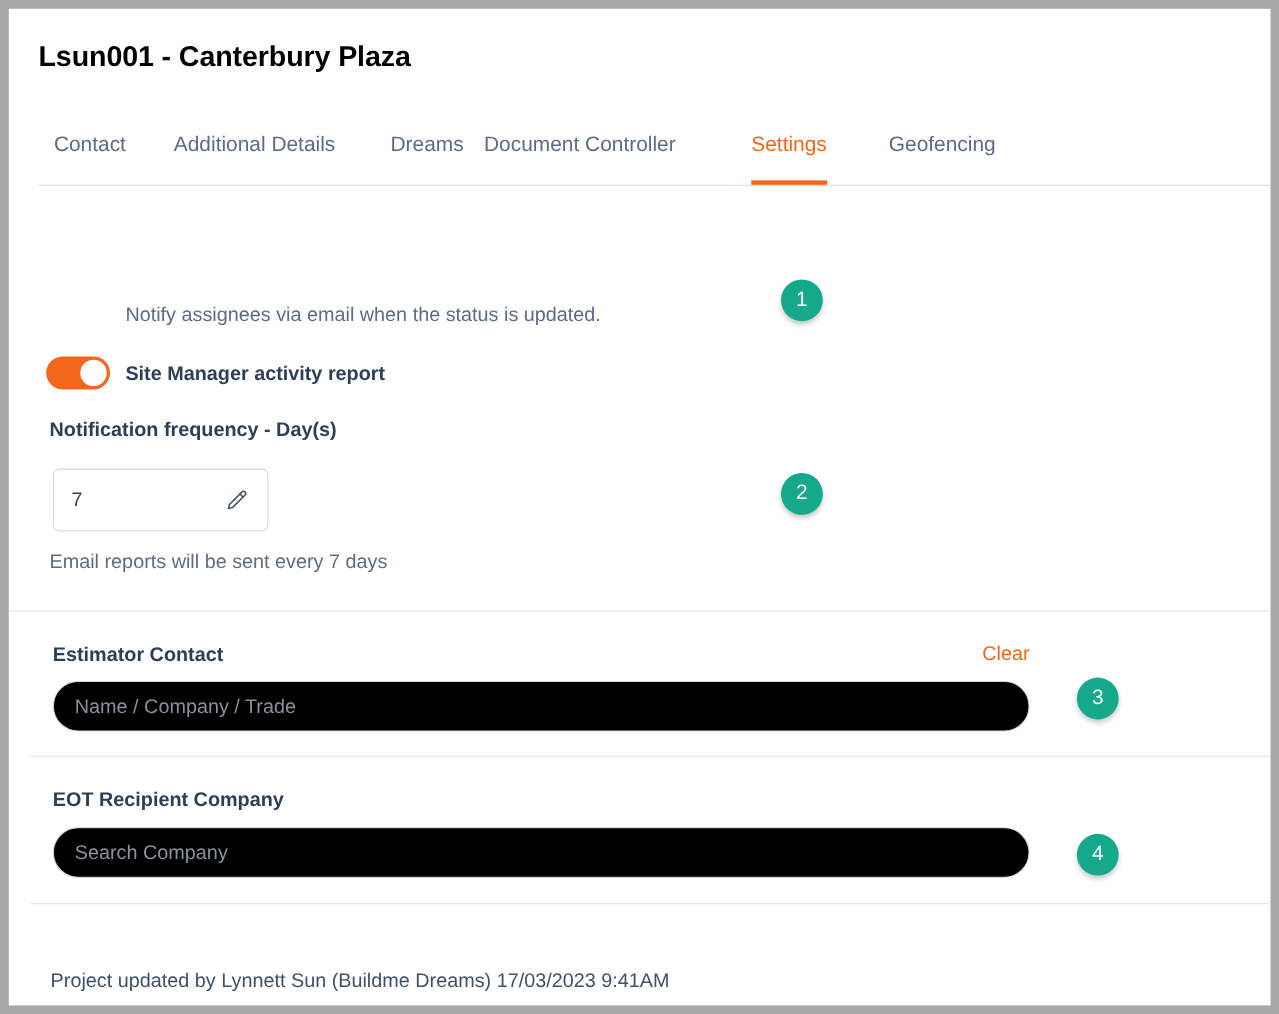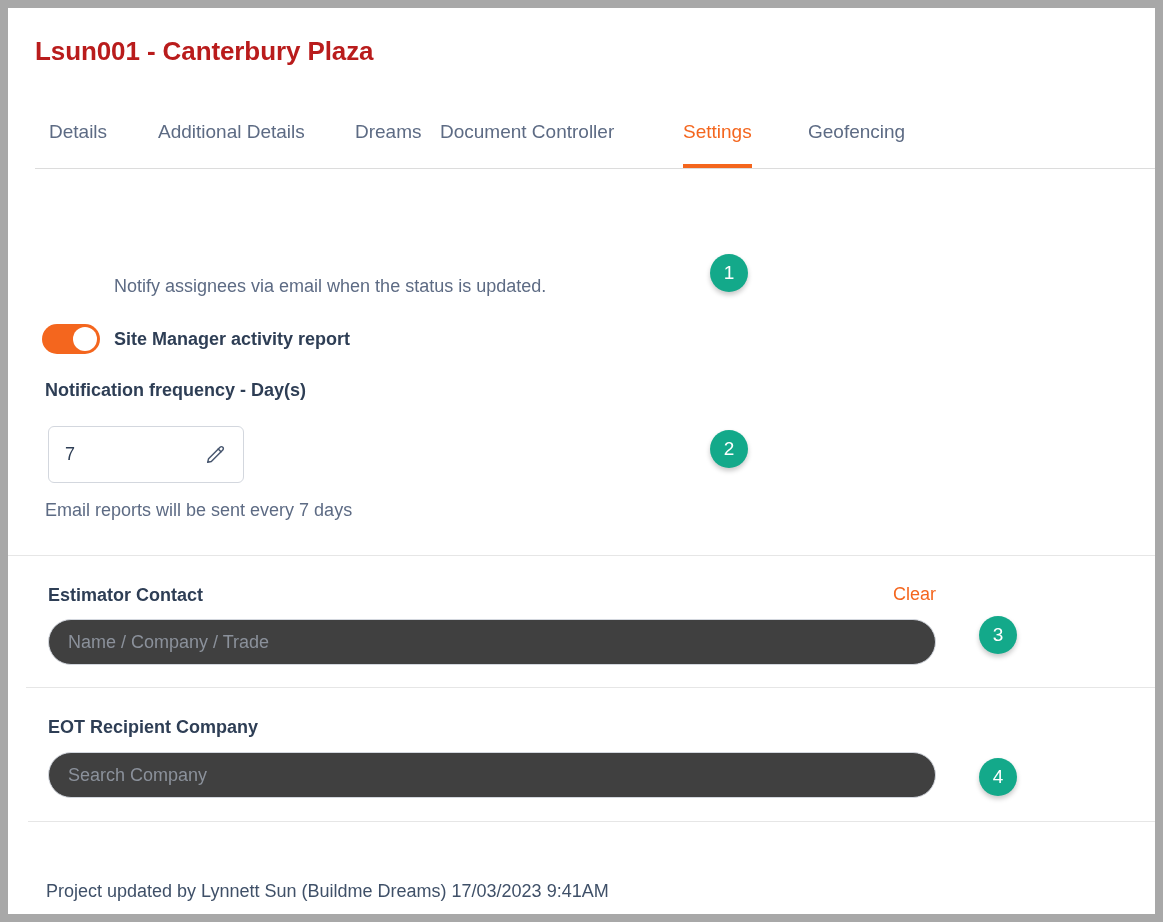--- a/index.html
+++ b/index.html
@@ -34,21 +34,21 @@
     overflow: hidden;
   }
 
   
   #page-title {
     position: absolute;
     left: 27px;
     top: 28px;
     font-size: 26px;
     font-weight: bold;
-    color: #b91c1c;
+    color: #000000;
     letter-spacing: -0.1px;
     white-space: nowrap;
   }
 
   
   #tab-bar {
     position: absolute;
     left: 0;
     top: 113px;
     width: 1147px;
@@ -203,21 +203,21 @@
     white-space: nowrap;
   }
 
   .search-field {
     position: absolute;
     left: 40px;
     width: 888px;
     height: 46px;
     border: 1px solid #d3d7de;
     border-radius: 23px;
-    background: #404040;
+    background: #000000;
     box-sizing: border-box;
     display: flex;
     align-items: center;
     cursor: text;
   }
   #estimator-input-box { top: 611px; }
   #eot-input-box       { top: 744px; }
   .search-placeholder {
     margin-left: 19px;
     font-size: 18px;
@@ -255,21 +255,21 @@
 </head>
 <body>
 
 <div id="app-frame">
   <div id="content-panel">
 
     <div id="page-title">Lsun001 - Canterbury Plaza</div>
 
     <div id="tab-bar">
       <div id="tab-bar-underline"></div>
-      <div class="tab-item" id="tab-0" style="left: 41px;">Details</div>
+      <div class="tab-item" id="tab-0" style="left: 41px;">Contact</div>
       <div class="tab-item" id="tab-1" style="left: 150px;">Additional Details</div>
       <div class="tab-item" id="tab-2" style="left: 347px;">Dreams</div>
       <div class="tab-item" id="tab-3" style="left: 432px;">Document Controller</div>
       <div class="tab-item active" id="tab-4" style="left: 675px;">Settings</div>
       <div class="tab-item" id="tab-5" style="left: 800px; text-align: center;">Geofencing</div>
     </div>
 
     <div id="email-notif-desc">Notify assignees via email when the status is updated.</div>
 
     <div class="toggle-row" style="top:316px;">

